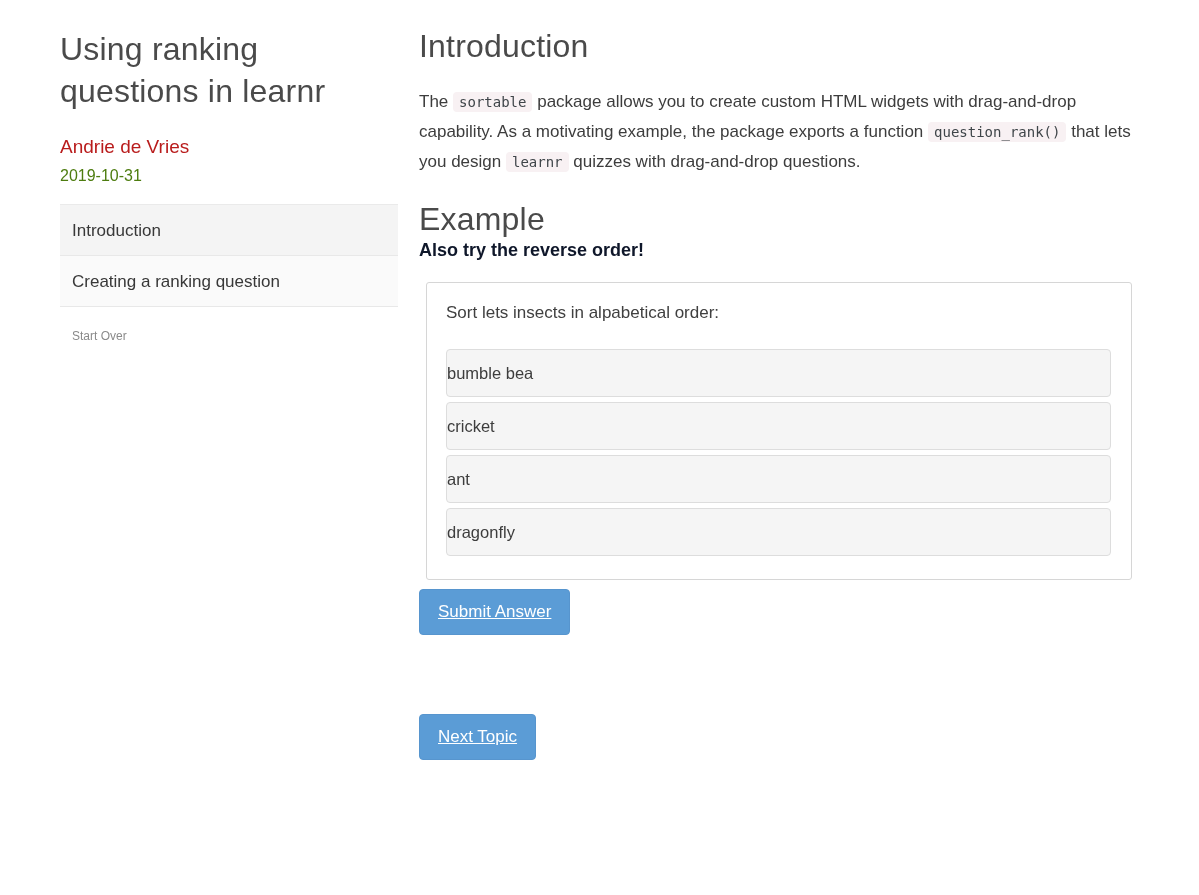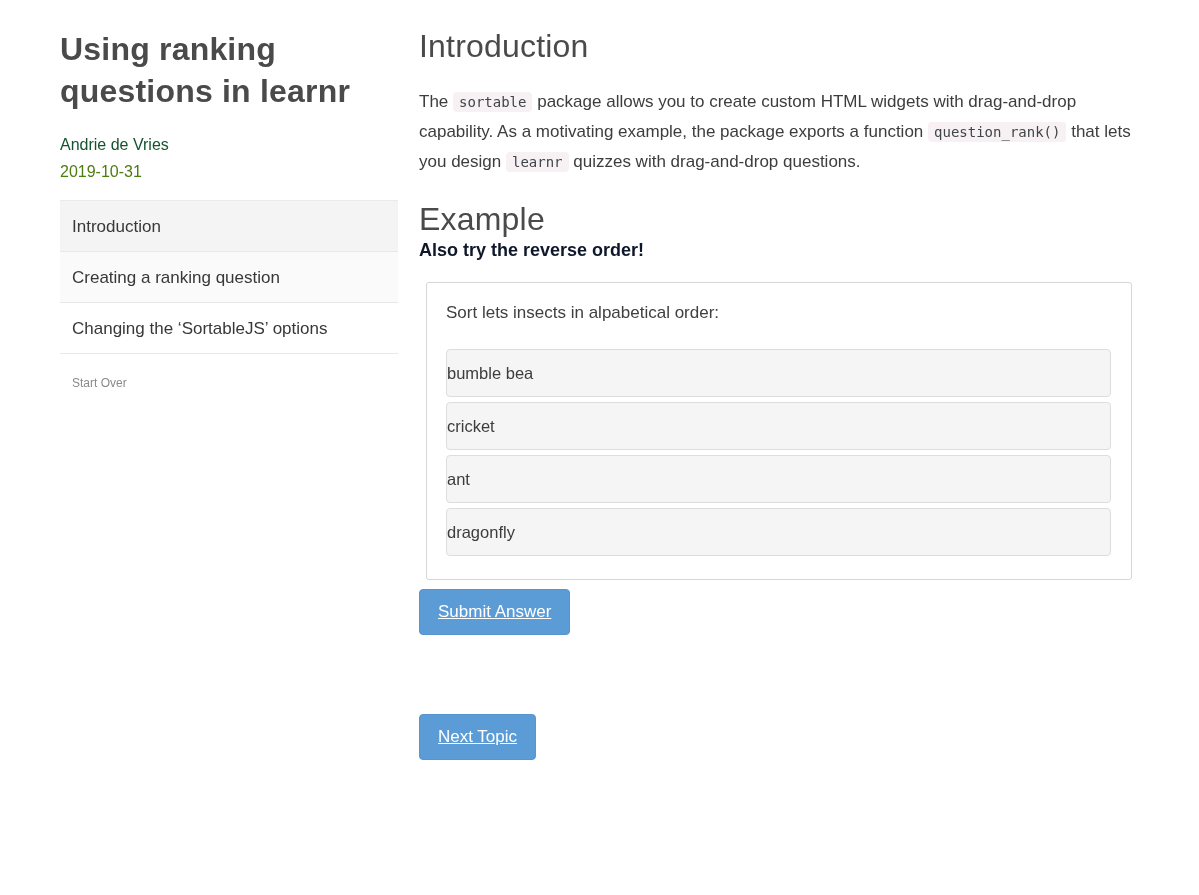--- a/index.html
+++ b/index.html
@@ -12,29 +12,29 @@
   }
   .container {
     display: flex;
     padding: 28px 0 0 60px;
   }
 
   
   .sidebar { width: 338px; flex: 0 0 338px; }
   .tutorial-title {
     font-size: 32px;
-    font-weight: 700;
+    font-weight: 400;
     line-height: 42px;
     color: #4a4a4a;
     margin-bottom: 24px;
     letter-spacing: 0.2px;
   }
   .author {
-    font-size: 16px;
-    color: #14532d;
+    font-size: 19px;
+    color: #b91c1c;
     margin-bottom: 9px;
   }
   .date {
     font-size: 16px;
     color: #4d7c0f;
     margin-bottom: 19px;
   }
   .toc {
     list-style: none;
     border-top: 1px solid #eaeaea;
@@ -147,23 +147,20 @@
     <div class="author">Andrie de Vries</div>
     <div class="date">2019-10-31</div>
 
     <ul class="toc">
       <li class="toc-item active">
         <span>Introduction</span>
       </li>
       <li class="toc-item visited">
         <span>Creating a ranking question</span>
       </li>
-      <li class="toc-item">
-        <span>Changing the ‘SortableJS’ options</span>
-      </li>
     </ul>
 
     <span class="start-over">Start Over</span>
   </div>
 
   <div class="main">
     <h2 class="section-heading">Introduction</h2>
 
     <p class="intro-paragraph"><span>The </span><code class="inline-code">sortable</code><span> package allows you to create custom HTML widgets with drag-and-drop capability. As a motivating example, the package exports a function </span><code class="inline-code">question_rank()</code><span> that lets you design </span><code class="inline-code">learnr</code><span> quizzes with drag-and-drop questions.</span></p>
 

